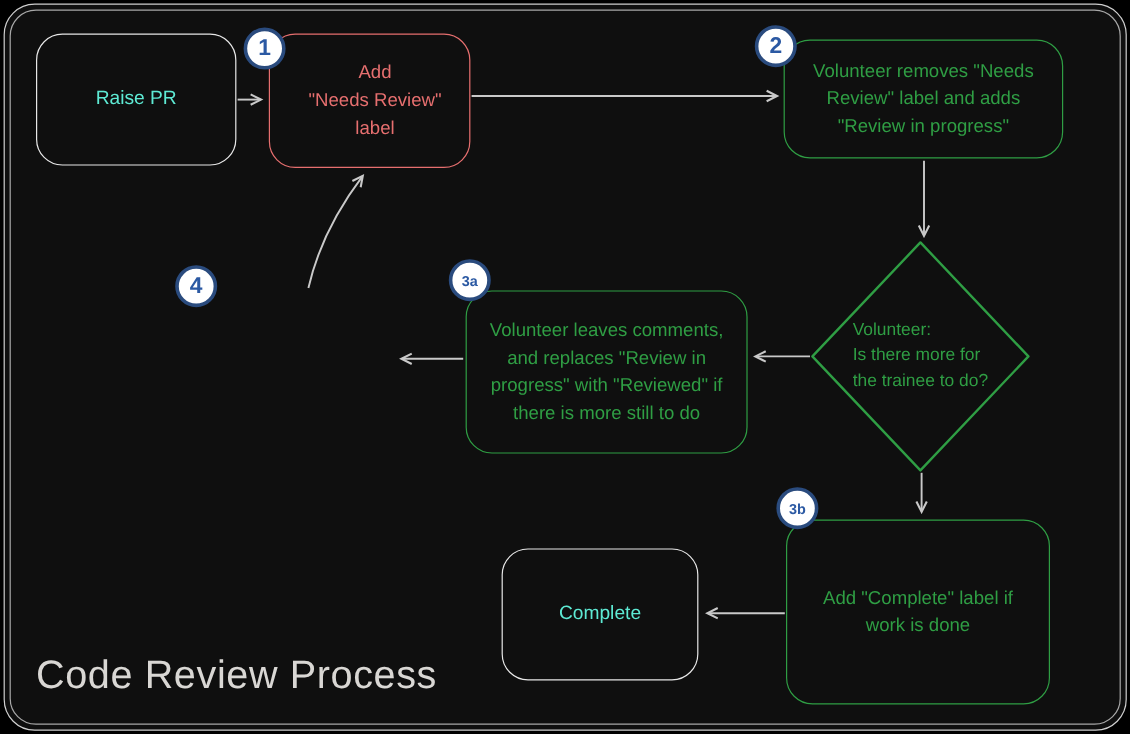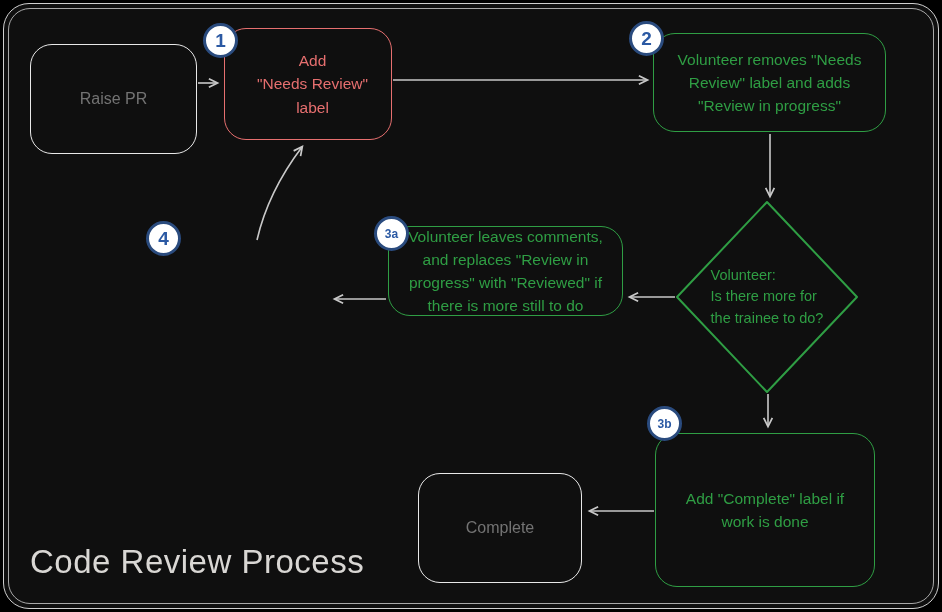--- a/index.html
+++ b/index.html
@@ -12,37 +12,37 @@
   body{font-family:"Liberation Sans", sans-serif;}
   .stage{position:relative; width:942px; height:612px; background:#000; overflow:hidden;}
   .frame-outer{position:absolute; left:3px; top:3px; right:3px; bottom:3px;
     border:1.6px solid var(--frame); border-radius:26px; background:var(--background);}
   .frame-inner{position:absolute; left:8px; top:8px; right:8px; bottom:8px;
     border:1.4px solid #a8a8a8; border-radius:22px;}
   .layer{position:absolute; left:0; top:0; width:942px; height:612px;}
   .node{position:absolute; display:flex; align-items:center; justify-content:center;
     text-align:center; white-space:pre-line; border-radius:22px; line-height:1.5;
     padding:6px 8px;}
-  .node--white{border:1.6px solid var(--box-white); color:#737373; font-size:16px;margin-top:16px;}
+  .node--white{border:1.6px solid var(--box-white); color:#5eead4; font-size:16px;}
   .node--red{border:1.7px solid var(--red); color:var(--red); font-size:15.5px;padding-left:17px;}
   .node--green{border:1.7px solid var(--green); color:var(--green); font-size:15.5px;}
   .decision-label{position:absolute; display:flex; align-items:center; justify-content:center;
     text-align:left; white-space:pre-line; color:var(--green); font-size:14.5px; line-height:1.45;}
   .badge{position:absolute; width:35px; height:35px; border-radius:50%;
     background:var(--badge-bg); border:3px solid var(--badge-border); color:var(--badge-text);
     display:flex; align-items:center; justify-content:center; font-weight:700; font-size:19px; z-index:5;}
   .badge--wide{font-size:12px;}
   .title{position:absolute; left:30px; top:543px; font-size:33px; letter-spacing:0.5px;
     color:var(--title); font-weight:500;}
 
   
   #n-raise    {left:30px;  top:28px;  width:167px; height:110px;}
   #n-box1     {left:224px; top:28px;  width:168px; height:112px;}
   #n-box2     {left:653px; top:33px;  width:233px; height:99px;}
-  #n-box3a    {left:388px; top:226px; width:235px; height:90px;}
+  #n-box3a    {left:388px; top:242px; width:235px; height:136px;}
   #n-box4     {left:162px; top:242px; width:166px; height:111px;}
   #n-box3b    {left:655px; top:433px; width:220px; height:154px;}
   #n-complete {left:418px; top:457px; width:164px; height:110px;}
   #n-decision {left:672px; top:252px; width:190px; height:90px;}
   #b1 {left:203px; top:23px;}
   #b2 {left:629px; top:21px;}
   #b3a{left:374px; top:216px;}
   #b4 {left:146px; top:221px;}
   #b3b{left:647px; top:406px;}
 </style>

